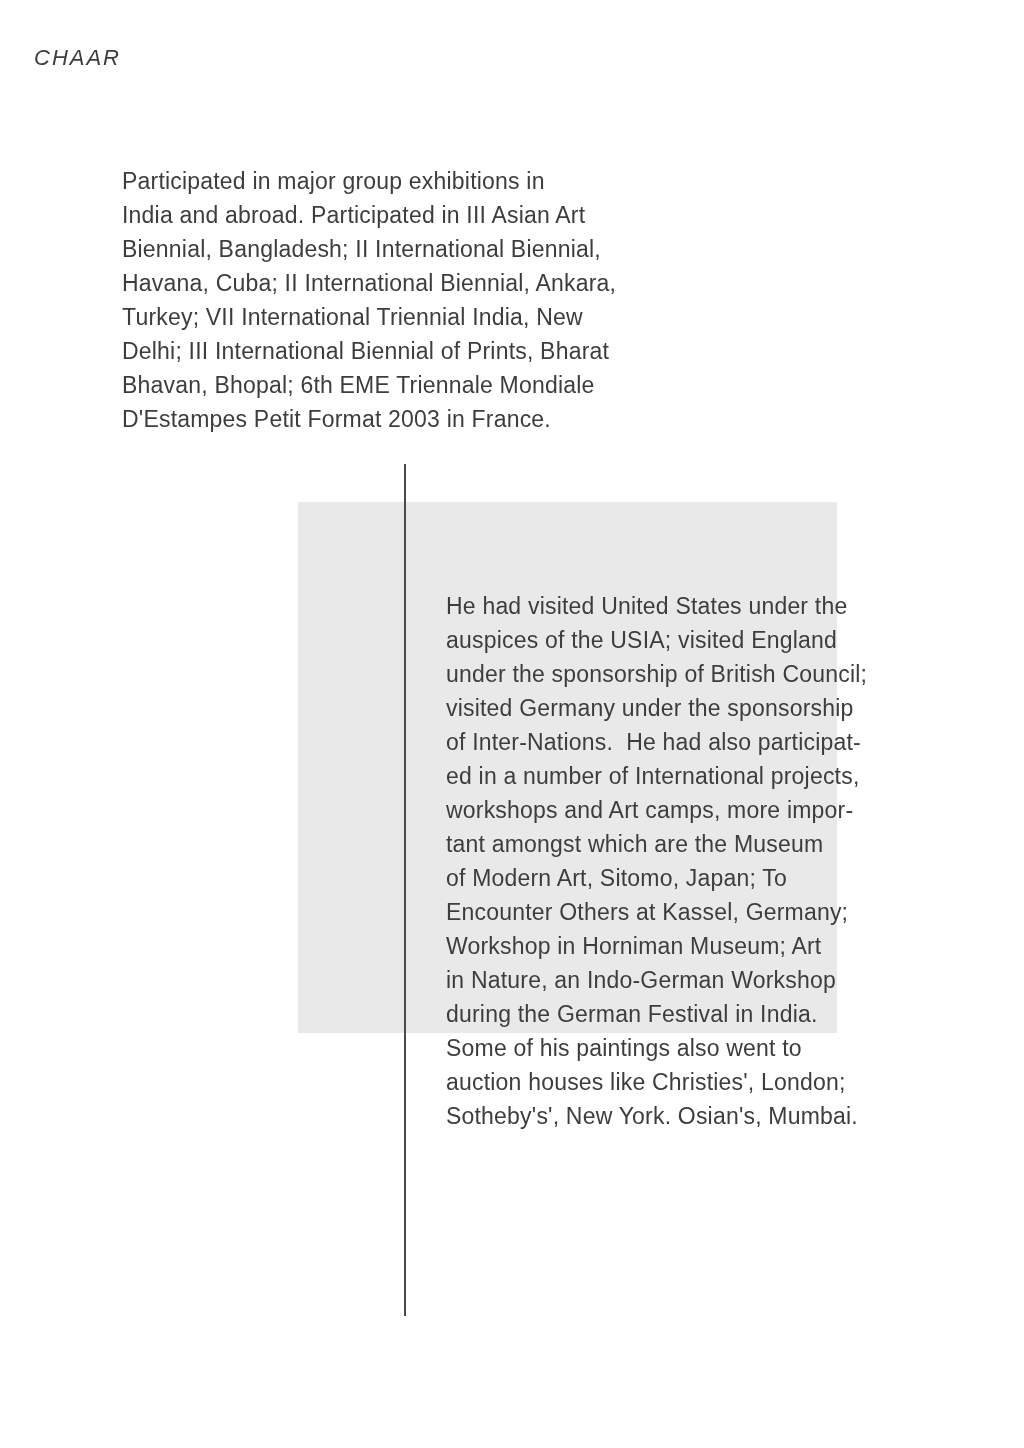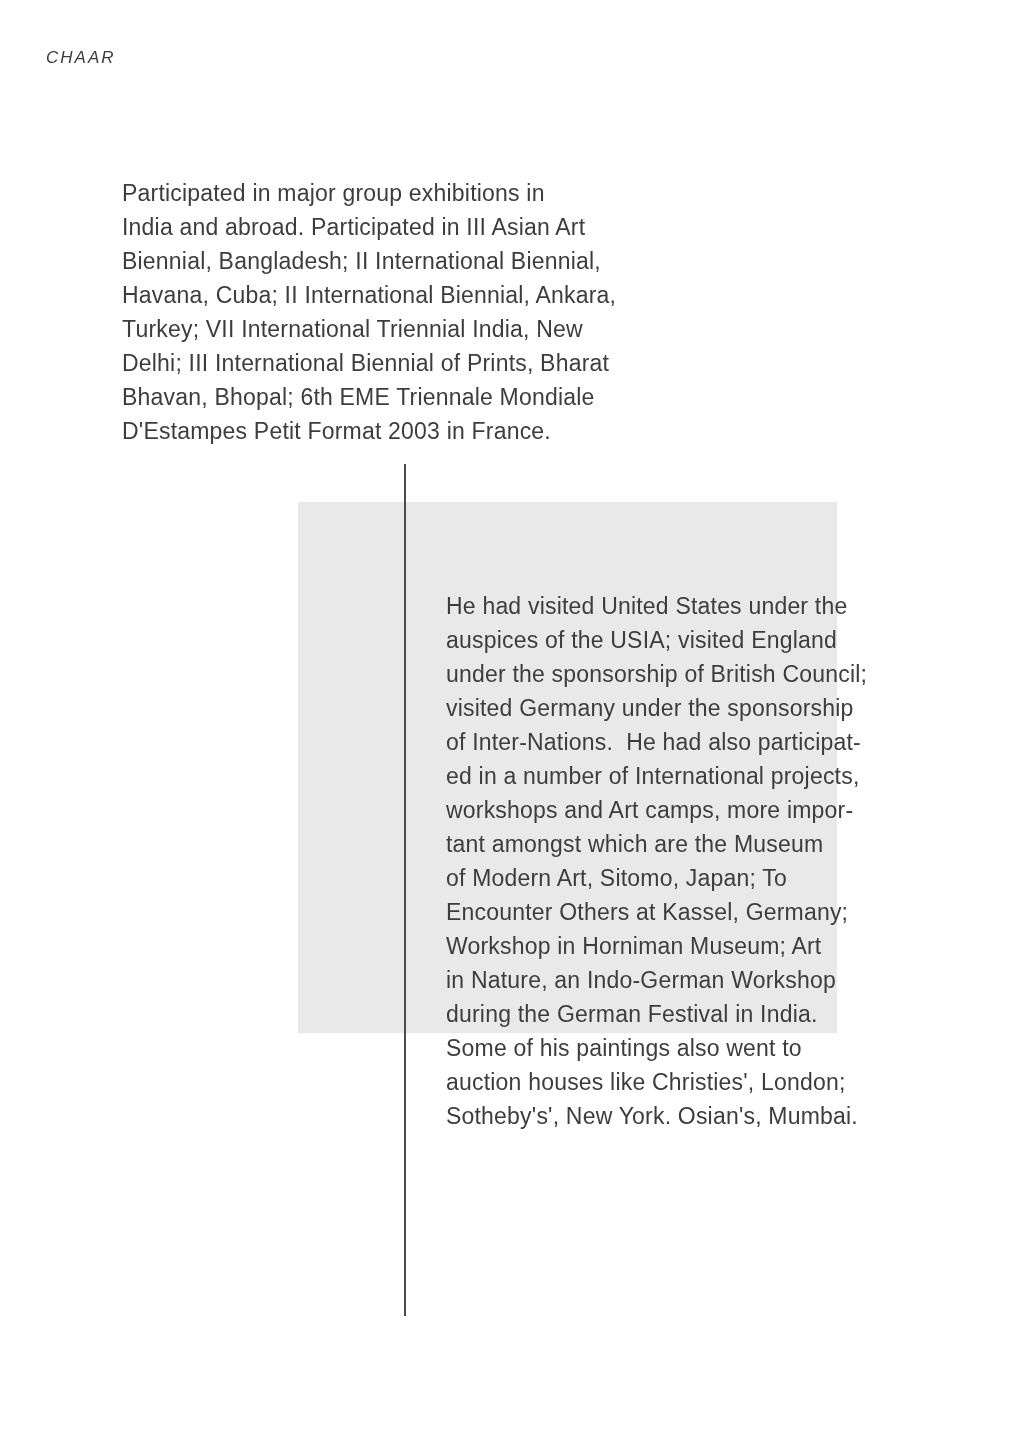--- a/index.html
+++ b/index.html
@@ -11,41 +11,40 @@
     position: relative;
     width: 1024px;
     height: 1448px;
     background: var(--bg, #ffffff);
     overflow: hidden;
     font-family: "Liberation Sans", sans-serif;
     color: var(--text, #3d3d3d);
   }
   .title {
     position: absolute;
-    left: 46px;
+    left: 34px;
     top: 46px;
-    font-size: 17px;
+    font-size: 22px;
     line-height: 24px;
     font-style: italic;
     letter-spacing: 2px;
     color: var(--text, #3d3d3d);
   }
   .para {
     position: absolute;
     font-size: 23px;
     line-height: 34px;
     letter-spacing: 0.2px;
     white-space: pre-wrap;
     color: var(--text, #3d3d3d);
   }
   .para-1 {
     left: 122px;
     top: 164px;
     width: 700px;
-    margin-top: 12px;
   }
   .para-2 {
     left: 446px;
     top: 589px;
     width: 600px;
     z-index: 3;
   }
   .gray-block {
     position: absolute;
     left: 298px;

